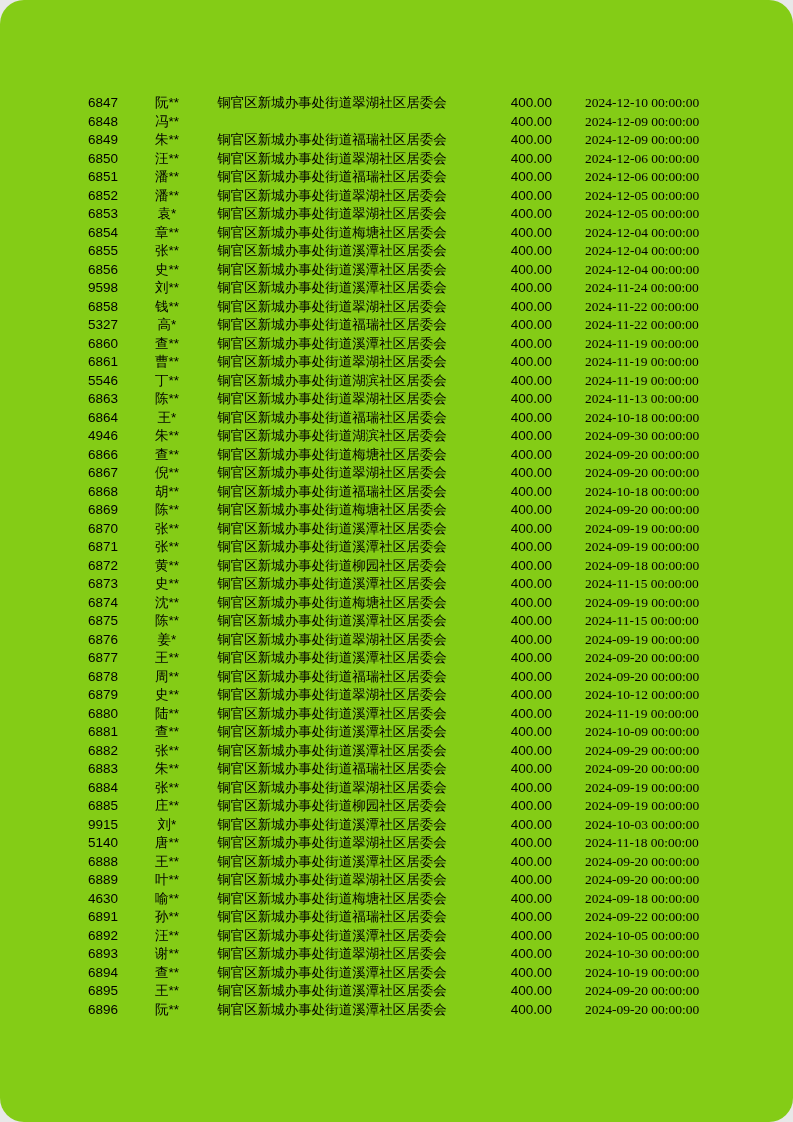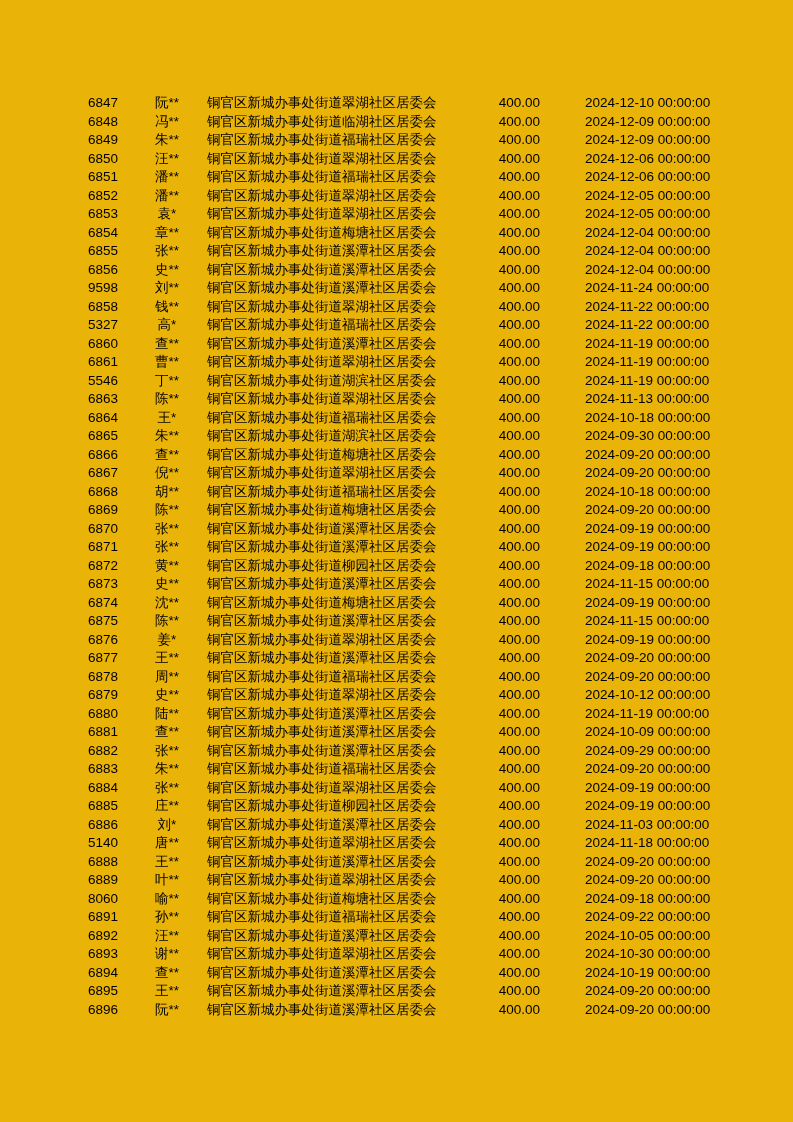--- a/index.html
+++ b/index.html
@@ -1,24 +1,25 @@
 <!DOCTYPE html>
 <html><head>
 <meta charset="utf-8">
 <style>
   html, body { margin: 0; padding: 0; background: #e8e8e8; }
   .page {
     position: relative;
     width: 793px;
     height: 1122px;
     margin: 0 auto;
-    background: #eab308;
+    background: #84cc16;
     overflow: hidden;
     font-family: "Liberation Sans", "DejaVu Sans", sans-serif;
     color: #000000;
+    border-radius: 24px;
   }
   .records-table {
     position: absolute;
     top: 94px;
     left: 0;
     width: 793px;
   }
   .row {
     position: relative;
     height: 18.5px;
@@ -27,40 +28,39 @@
     position: absolute;
     top: 0;
     height: 18.5px;
     line-height: 18.5px;
     font-size: 13.5px;
     white-space: nowrap;
     overflow: visible;
   }
   .col-id     { left: 88px;  width: 46px;  text-align: left; }
   .col-name   { left: 137px; width: 60px;  text-align: center; }
-  .col-org    { left: 207px; width: 250px; text-align: left; }
-  .col-amount { left: 440px; width: 100px; text-align: right; }
-  .col-date   { left: 585px; width: 150px; text-align: left; }
+  .col-org    { left: 207px; width: 250px; text-align: center; }
+  .col-amount { left: 452px; width: 100px; text-align: right; }
+  .col-date   { left: 585px; width: 150px; text-align: left; font-family: Liberation Serif, serif; }
 </style>
 </head>
 <body>
 
 <div class="page">
   <div class="records-table">
       <div class="row">
     <span class="cell col-id">6847</span>
     <span class="cell col-name">阮**</span>
     <span class="cell col-org">铜官区新城办事处街道翠湖社区居委会</span>
     <span class="cell col-amount">400.00</span>
     <span class="cell col-date">2024-12-10 00:00:00</span>
   </div>
       <div class="row">
     <span class="cell col-id">6848</span>
     <span class="cell col-name">冯**</span>
-    <span class="cell col-org">铜官区新城办事处街道临湖社区居委会</span>
     <span class="cell col-amount">400.00</span>
     <span class="cell col-date">2024-12-09 00:00:00</span>
   </div>
       <div class="row">
     <span class="cell col-id">6849</span>
     <span class="cell col-name">朱**</span>
     <span class="cell col-org">铜官区新城办事处街道福瑞社区居委会</span>
     <span class="cell col-amount">400.00</span>
     <span class="cell col-date">2024-12-09 00:00:00</span>
   </div>
@@ -163,21 +163,21 @@
     <span class="cell col-date">2024-11-13 00:00:00</span>
   </div>
       <div class="row">
     <span class="cell col-id">6864</span>
     <span class="cell col-name">王*</span>
     <span class="cell col-org">铜官区新城办事处街道福瑞社区居委会</span>
     <span class="cell col-amount">400.00</span>
     <span class="cell col-date">2024-10-18 00:00:00</span>
   </div>
       <div class="row">
-    <span class="cell col-id">6865</span>
+    <span class="cell col-id">4946</span>
     <span class="cell col-name">朱**</span>
     <span class="cell col-org">铜官区新城办事处街道湖滨社区居委会</span>
     <span class="cell col-amount">400.00</span>
     <span class="cell col-date">2024-09-30 00:00:00</span>
   </div>
       <div class="row">
     <span class="cell col-id">6866</span>
     <span class="cell col-name">查**</span>
     <span class="cell col-org">铜官区新城办事处街道梅塘社区居委会</span>
     <span class="cell col-amount">400.00</span>
@@ -310,25 +310,25 @@
     <span class="cell col-date">2024-09-19 00:00:00</span>
   </div>
       <div class="row">
     <span class="cell col-id">6885</span>
     <span class="cell col-name">庄**</span>
     <span class="cell col-org">铜官区新城办事处街道柳园社区居委会</span>
     <span class="cell col-amount">400.00</span>
     <span class="cell col-date">2024-09-19 00:00:00</span>
   </div>
       <div class="row">
-    <span class="cell col-id">6886</span>
+    <span class="cell col-id">9915</span>
     <span class="cell col-name">刘*</span>
     <span class="cell col-org">铜官区新城办事处街道溪潭社区居委会</span>
     <span class="cell col-amount">400.00</span>
-    <span class="cell col-date">2024-11-03 00:00:00</span>
+    <span class="cell col-date">2024-10-03 00:00:00</span>
   </div>
       <div class="row">
     <span class="cell col-id">5140</span>
     <span class="cell col-name">唐**</span>
     <span class="cell col-org">铜官区新城办事处街道翠湖社区居委会</span>
     <span class="cell col-amount">400.00</span>
     <span class="cell col-date">2024-11-18 00:00:00</span>
   </div>
       <div class="row">
     <span class="cell col-id">6888</span>
@@ -338,21 +338,21 @@
     <span class="cell col-date">2024-09-20 00:00:00</span>
   </div>
       <div class="row">
     <span class="cell col-id">6889</span>
     <span class="cell col-name">叶**</span>
     <span class="cell col-org">铜官区新城办事处街道翠湖社区居委会</span>
     <span class="cell col-amount">400.00</span>
     <span class="cell col-date">2024-09-20 00:00:00</span>
   </div>
       <div class="row">
-    <span class="cell col-id">8060</span>
+    <span class="cell col-id">4630</span>
     <span class="cell col-name">喻**</span>
     <span class="cell col-org">铜官区新城办事处街道梅塘社区居委会</span>
     <span class="cell col-amount">400.00</span>
     <span class="cell col-date">2024-09-18 00:00:00</span>
   </div>
       <div class="row">
     <span class="cell col-id">6891</span>
     <span class="cell col-name">孙**</span>
     <span class="cell col-org">铜官区新城办事处街道福瑞社区居委会</span>
     <span class="cell col-amount">400.00</span>

